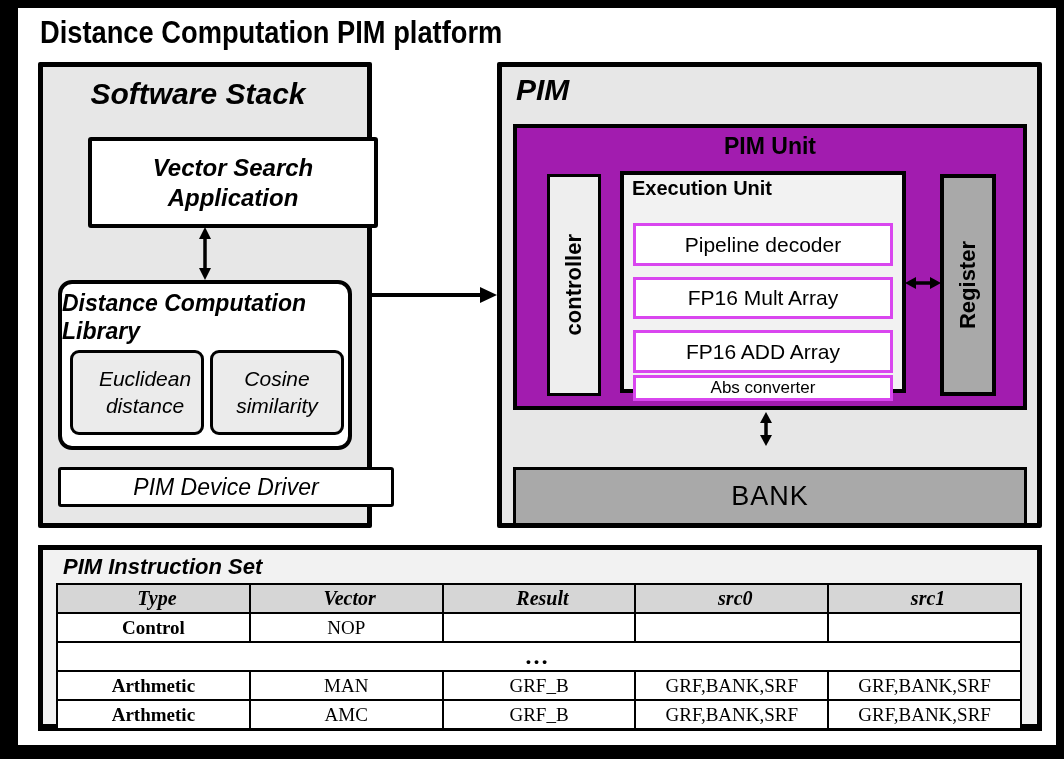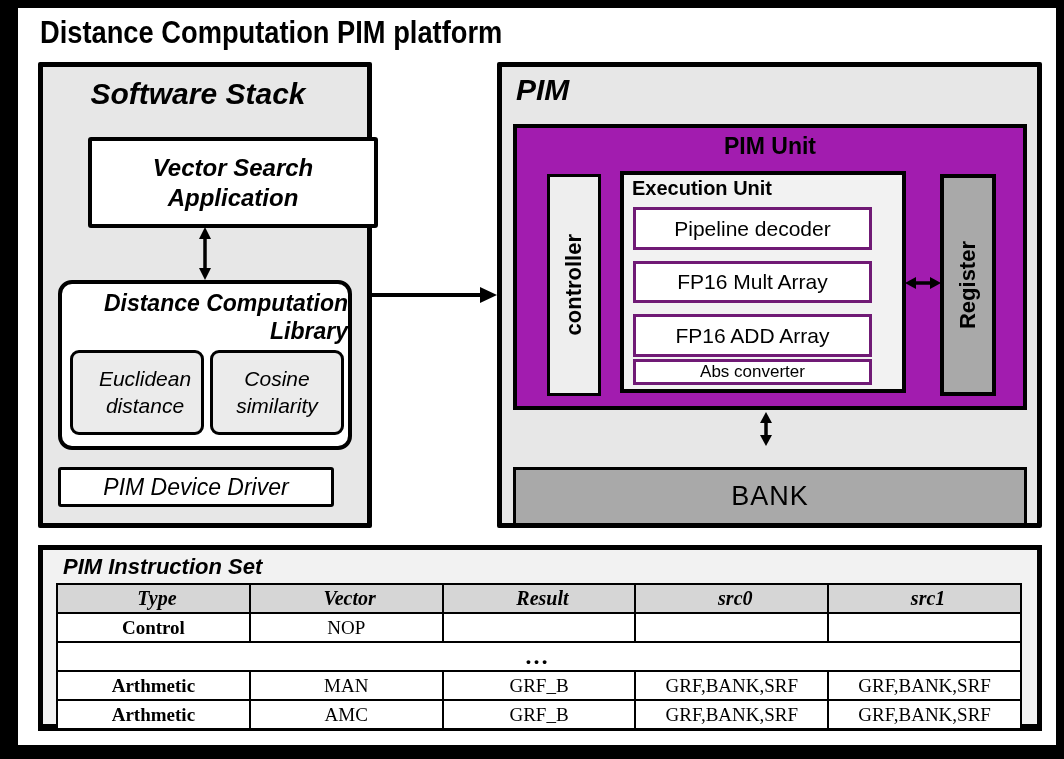--- a/index.html
+++ b/index.html
@@ -18,35 +18,35 @@
   .sw-stack{left:38px;top:62px;width:334px;height:466px;}
   .pim{left:497px;top:62px;width:545px;height:466px;}
   .instr{left:38px;top:545px;width:1004px;height:186px;background:#f2f2f2;border:5px solid #000;border-bottom-width:7px;}
   .container-title{font-size:30px;font-weight:bold;font-style:italic;white-space:nowrap;}
   .sw-title{left:0;right:14px;top:10px;text-align:center;}
   .pim-title{left:14px;top:6px;}
   
   .wbox{background:#fff;border:4px solid #000;border-radius:3px;display:flex;align-items:center;justify-content:center;text-align:center;}
   .vsa{left:17px;top:70px;width:290px;height:91px;font-size:24px;font-weight:bold;font-style:italic;line-height:1.22;margin-left:28px;}
   .library{left:15px;top:213px;width:294px;height:170px;border-radius:14px;display:block;}
-  .lib-title{left:0;right:0;top:6px;text-align:right;font-size:23px;font-weight:bold;font-style:italic;line-height:1.2;}
+  .lib-title{left:0;right:0;top:6px;text-align:left;font-size:23px;font-weight:bold;font-style:italic;line-height:1.2;}
   .lib-item{background:#ebebeb;border:3px solid #000;border-radius:9px;display:flex;align-items:center;justify-content:center;text-align:center;font-size:21px;font-style:italic;line-height:1.25;width:134px;height:85px;top:66px;}
   .lib-item.left{left:8px;padding-left:16px;}
   .lib-item.right{left:148px;}
-  .driver{left:15px;top:400px;width:276px;height:40px;border-width:3px;font-size:23px;font-style:italic;}
+  .driver{left:15px;top:400px;width:336px;height:40px;border-width:3px;font-size:23px;font-style:italic;}
   
   .pim-unit{left:11px;top:57px;width:514px;height:286px;background:#a21caf;border:4px solid #000;}
   .pu-title{left:0;right:0;top:5px;text-align:center;font-size:23px;font-weight:bold;}
   .vlabel{display:flex;align-items:center;justify-content:center;}
   .vlabel span{writing-mode:vertical-rl;transform:rotate(180deg);font-weight:bold;font-size:22px;white-space:nowrap;}
   .controller{left:30px;top:46px;width:54px;height:222px;background:#eeeeee;border:3px solid #000;}
   .register{left:423px;top:46px;width:56px;height:222px;background:#a9a9a9;border:4px solid #000;}
   .exec{left:103px;top:43px;width:286px;height:222px;background:#f2f2f2;border:4px solid #000;}
   .eu-title{left:8px;top:2px;font-size:20px;font-weight:bold;}
-  .eu-block{left:9px;width:239px;background:#fff;border:3px solid #701a75;display:flex;align-items:center;justify-content:center;font-size:21px;}
+  .eu-block{left:9px;width:260px;background:#fff;border:3px solid #d946ef;display:flex;align-items:center;justify-content:center;font-size:21px;margin-top:16px;}
   .blk0{top:32px;height:43px;}
   .blk1{top:86px;height:42px;}
   .blk2{top:139px;height:43px;}
   .blk3{top:184px;height:26px;font-size:17px;}
   .bank{left:11px;top:400px;width:514px;height:59px;background:#a9a9a9;border:3px solid #000;display:flex;align-items:center;justify-content:center;font-size:27px;font-weight:normal;letter-spacing:1px;}
   
   .is-title{left:20px;top:4px;font-size:22px;font-weight:bold;font-style:italic;}
   table.is-table{position:absolute;left:13px;top:33px;width:966px;border-collapse:collapse;table-layout:fixed;
     font-family:"Liberation Serif",serif;font-size:19px;border:2px solid #000;background:#fff;}
   table.is-table th,table.is-table td{border:2px solid #000;text-align:center;padding:1px 2px;height:25px;}

